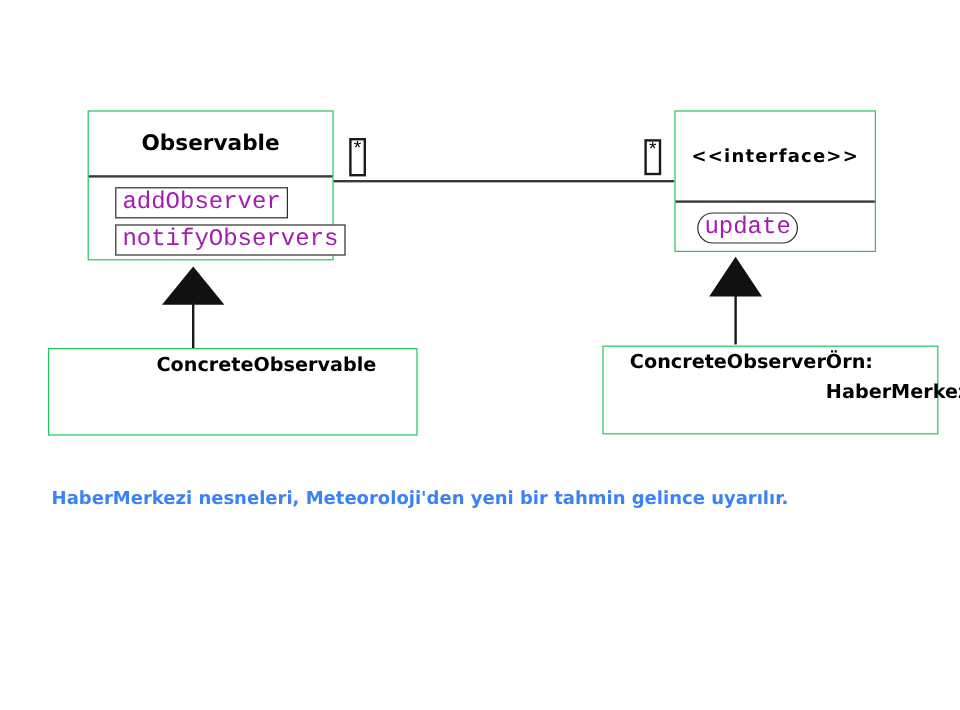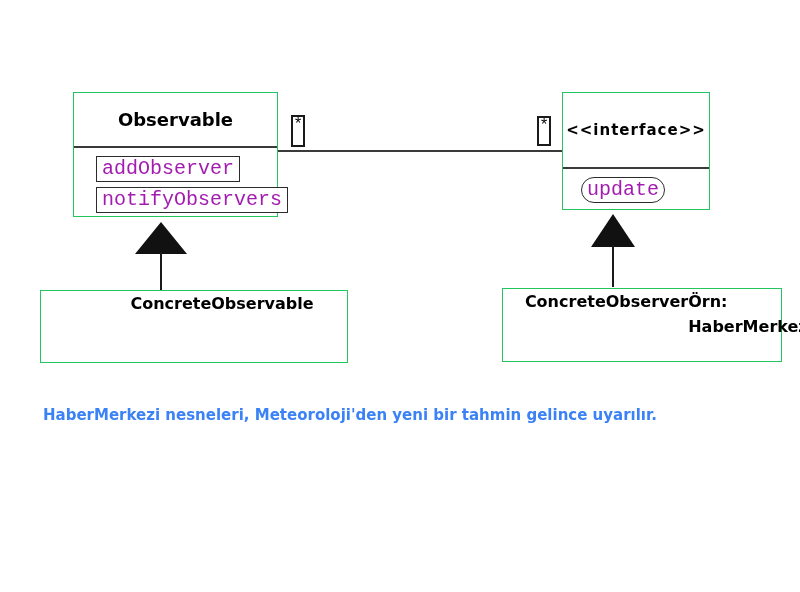--- a/index.html
+++ b/index.html
@@ -58,21 +58,21 @@
 
   <div class="hline" style="left:278px;top:150px;width:284px;"></div>
 
   <div class="mult" style="left:291px;top:115px;width:14px;height:32px;">
     <span>*</span>
   </div>
   <div class="mult" style="left:537px;top:116px;width:14px;height:30px;">
     <span>*</span>
   </div>
 
-  <div class="box" style="left:562px;top:92px;width:148px;height:118px;">
+  <div class="box" style="left:562px;top:92px;width:168px;height:118px;">
     <div class="title-compartment" style="width:100%;height:76px;">
       <span class="comic stereotype">&lt;&lt;interface&gt;&gt;</span>
     </div>
     <div>
       <span class="chip" style="left:18px;top:84px;border-radius:13px;">update</span>
     </div>
   </div>
 
   <div class="tri tri-left" style="left:135px;top:222px;"></div>
   <div class="vline" style="left:160px;top:252px;height:38px;"></div>

